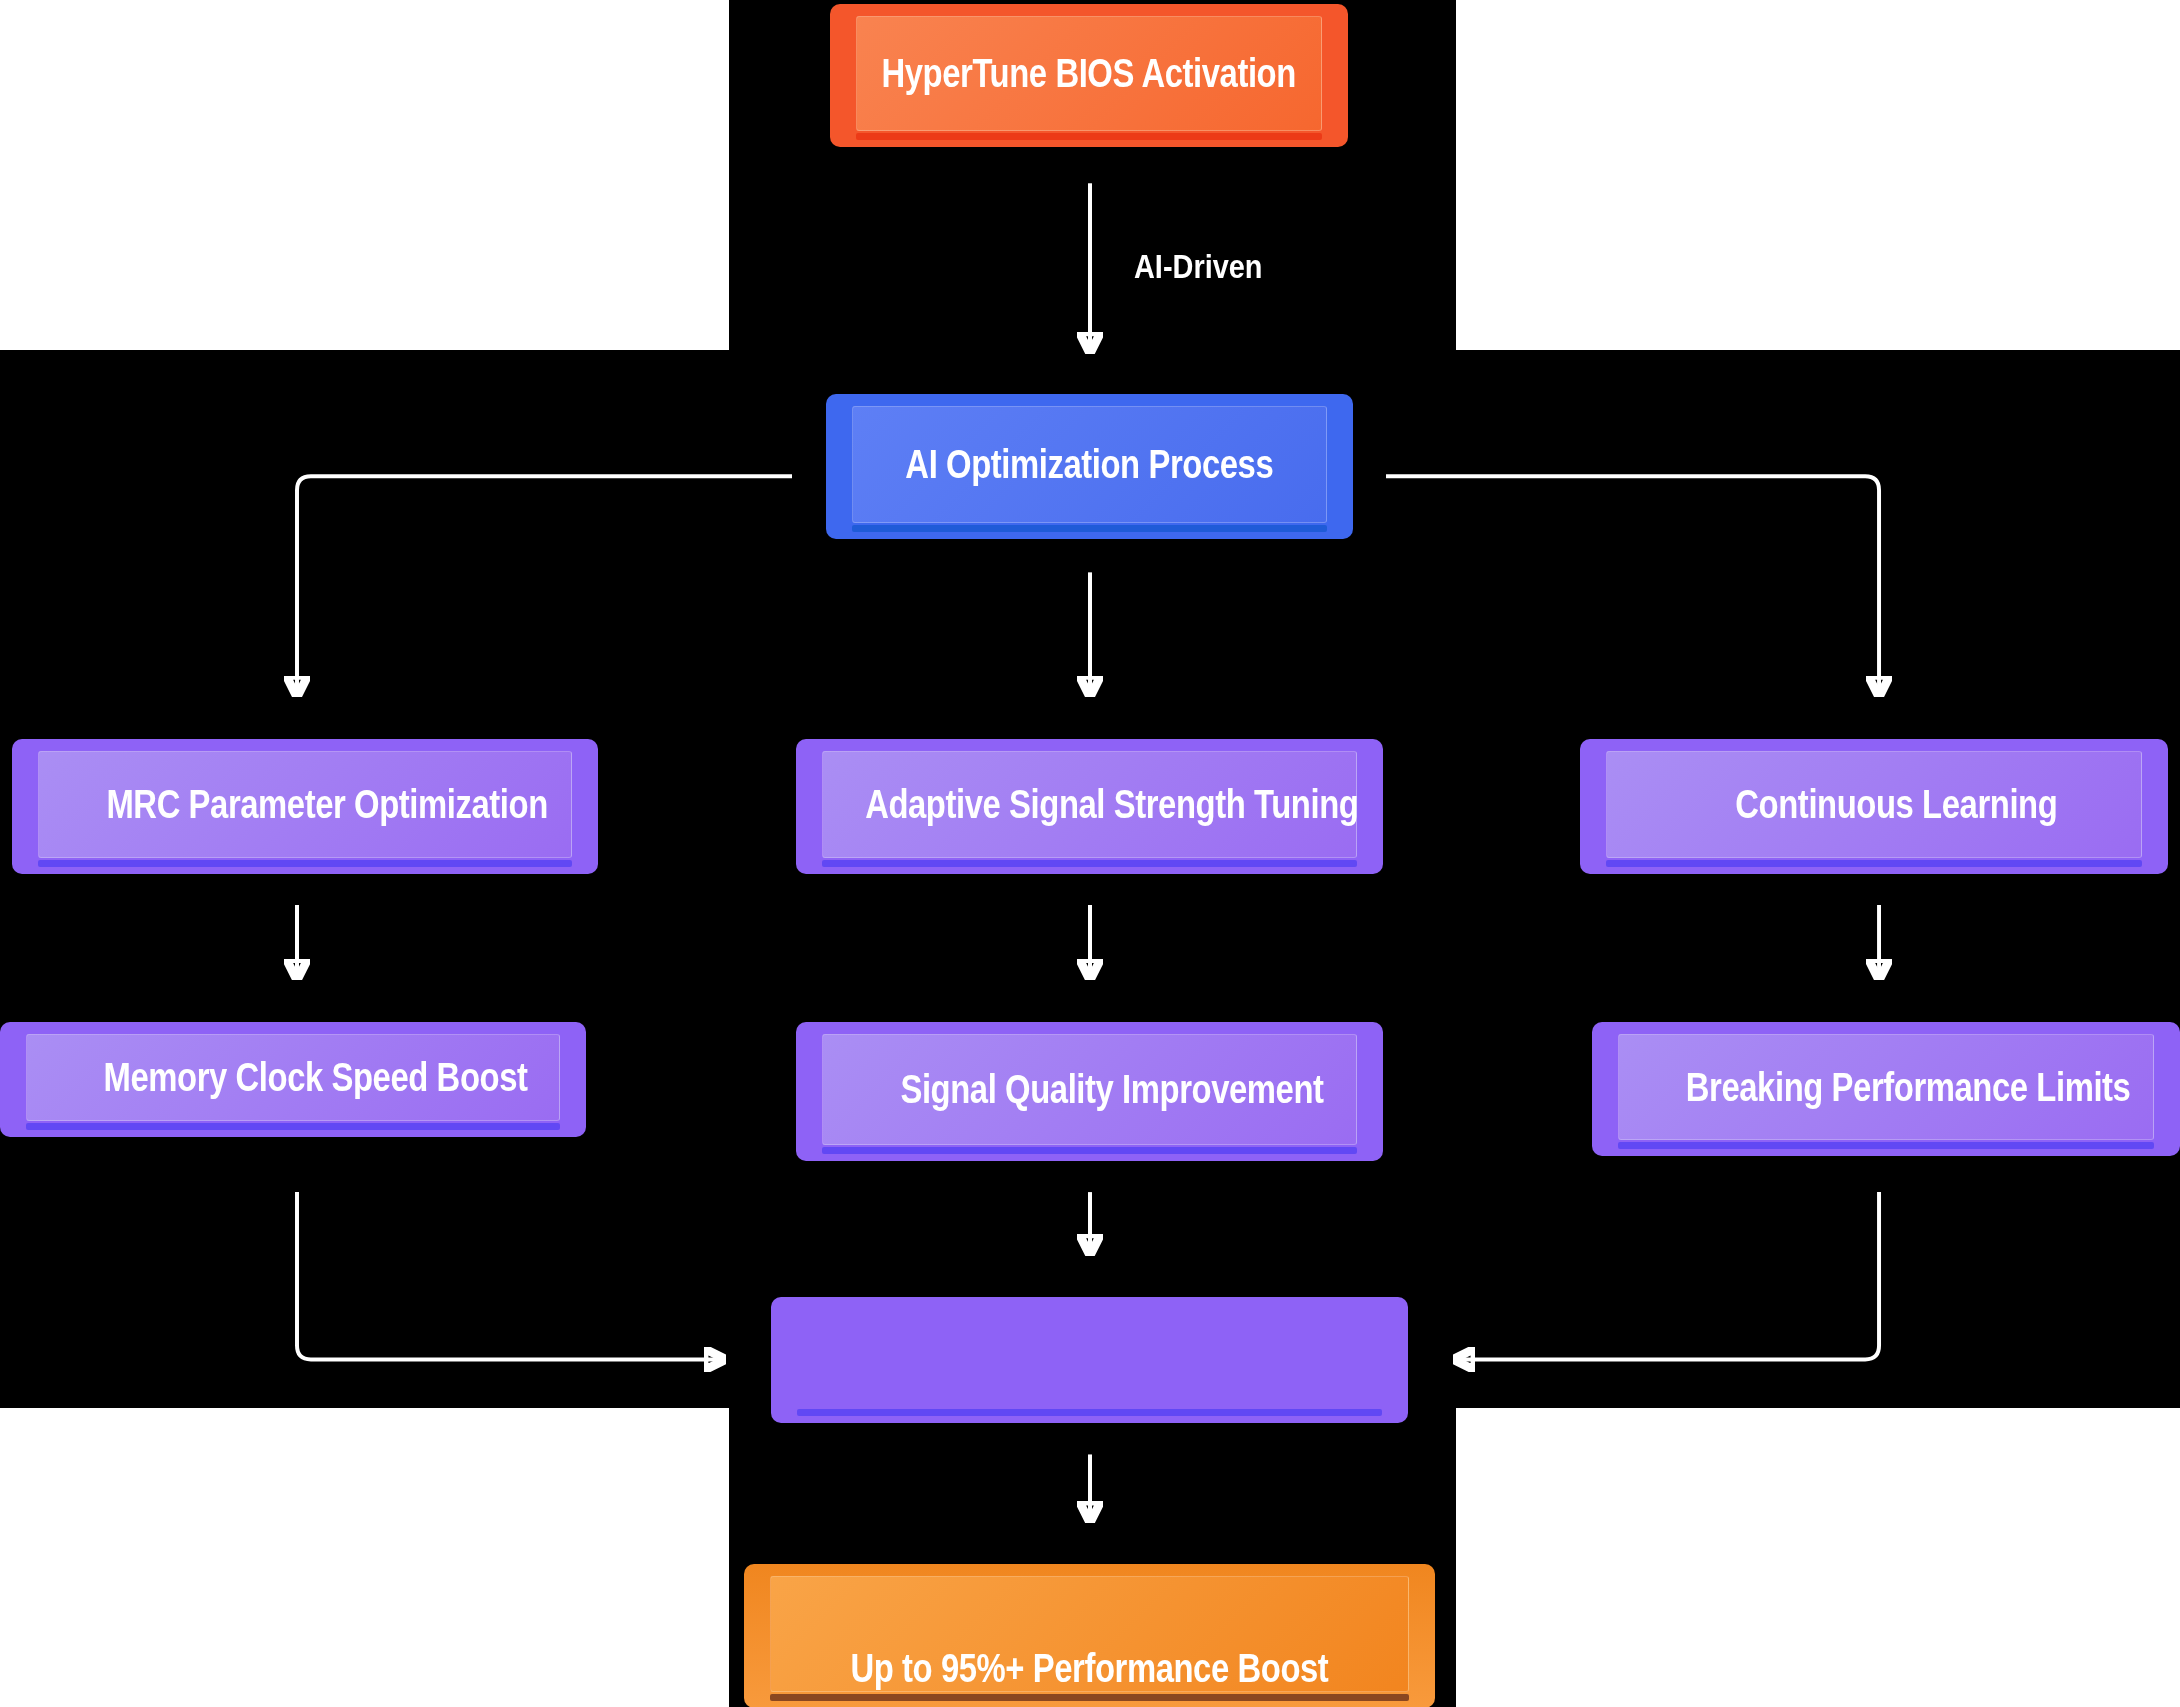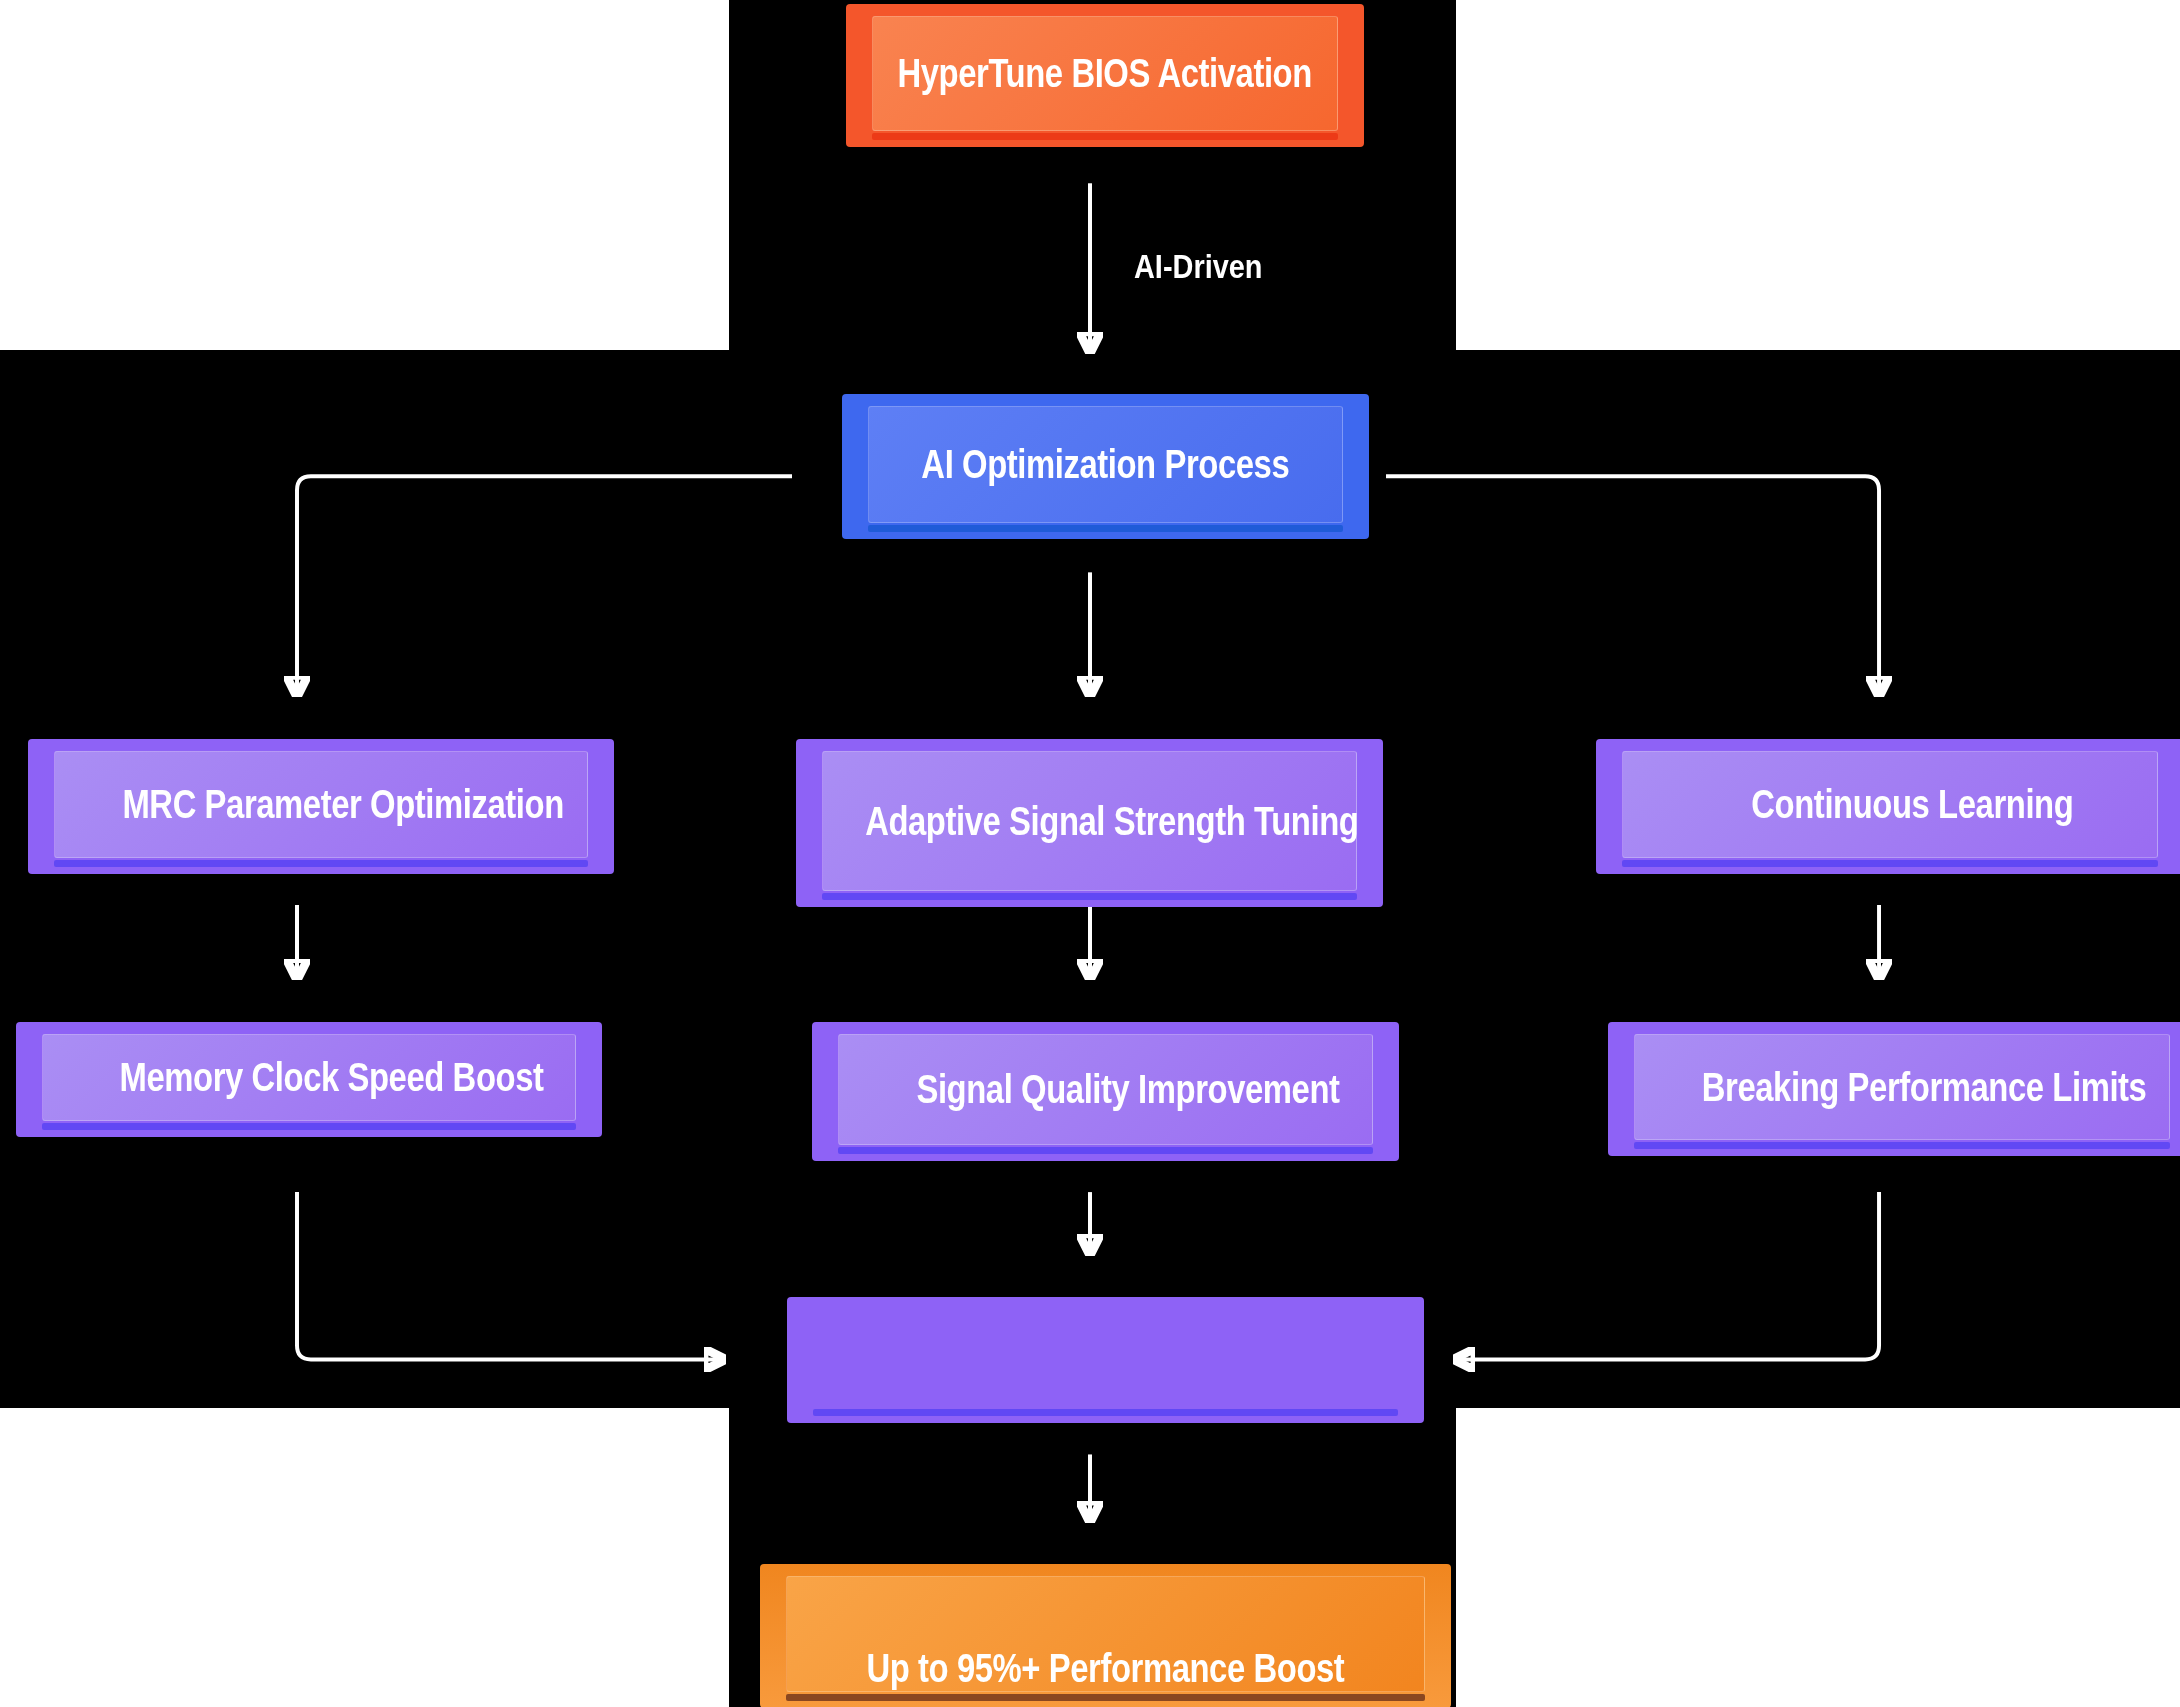--- a/index.html
+++ b/index.html
@@ -4,21 +4,21 @@
 <style>
   html,body{margin:0;padding:0;background:#ffffff;}
   .canvas{position:relative;width:2180px;height:1708px;background:#ffffff;overflow:hidden;
           font-family:"Liberation Sans",sans-serif;}
   
   .bg{position:absolute;background:#000000;}
   
   svg.arrows{position:absolute;left:0;top:0;}
   svg.arrows path{stroke:#ffffff;stroke-width:4;fill:none;}
   
-  .node{position:absolute;border-radius:4px;margin-left:16px;}
+  .node{position:absolute;border-radius:10px;}
   .panel{position:absolute;left:26px;right:26px;top:12px;bottom:16px;
          border:1px solid rgba(255,255,255,0.22);border-radius:3px;
          display:flex;align-items:center;justify-content:center;}
   .strip{position:absolute;left:26px;right:26px;bottom:7px;height:7px;border-radius:2px;}
   .label{font-weight:700;font-size:40px;color:#ffffff;white-space:nowrap;
          letter-spacing:-0.5px;transform:scaleX(0.82);}
   .s-orange{background:#f4562b;}
   .s-orange .panel{background:linear-gradient(135deg,#f98350 0%,#f6672f 100%);}
   .s-orange .strip{background:#ec3a17;}
   .s-blue{background:#3e68ef;}
@@ -77,21 +77,21 @@
     <div class="strip"></div>
   </div>
 
   <div class="node s-purple" style="left:12px;top:739px;width:586px;height:135px">
     <div class="panel">
       <span class="label">MRC Parameter Optimization</span>
     </div>
     <div class="strip"></div>
   </div>
 
-  <div class="node s-purple" style="left:780px;top:739px;width:587px;height:168px">
+  <div class="node s-purple" style="left:796px;top:739px;width:587px;height:135px">
     <div class="panel">
       <span class="label">Adaptive Signal Strength Tuning</span>
     </div>
     <div class="strip"></div>
   </div>
 
   <div class="node s-purple" style="left:1580px;top:739px;width:588px;height:135px">
     <div class="panel">
       <span class="label">Continuous Learning</span>
     </div>

